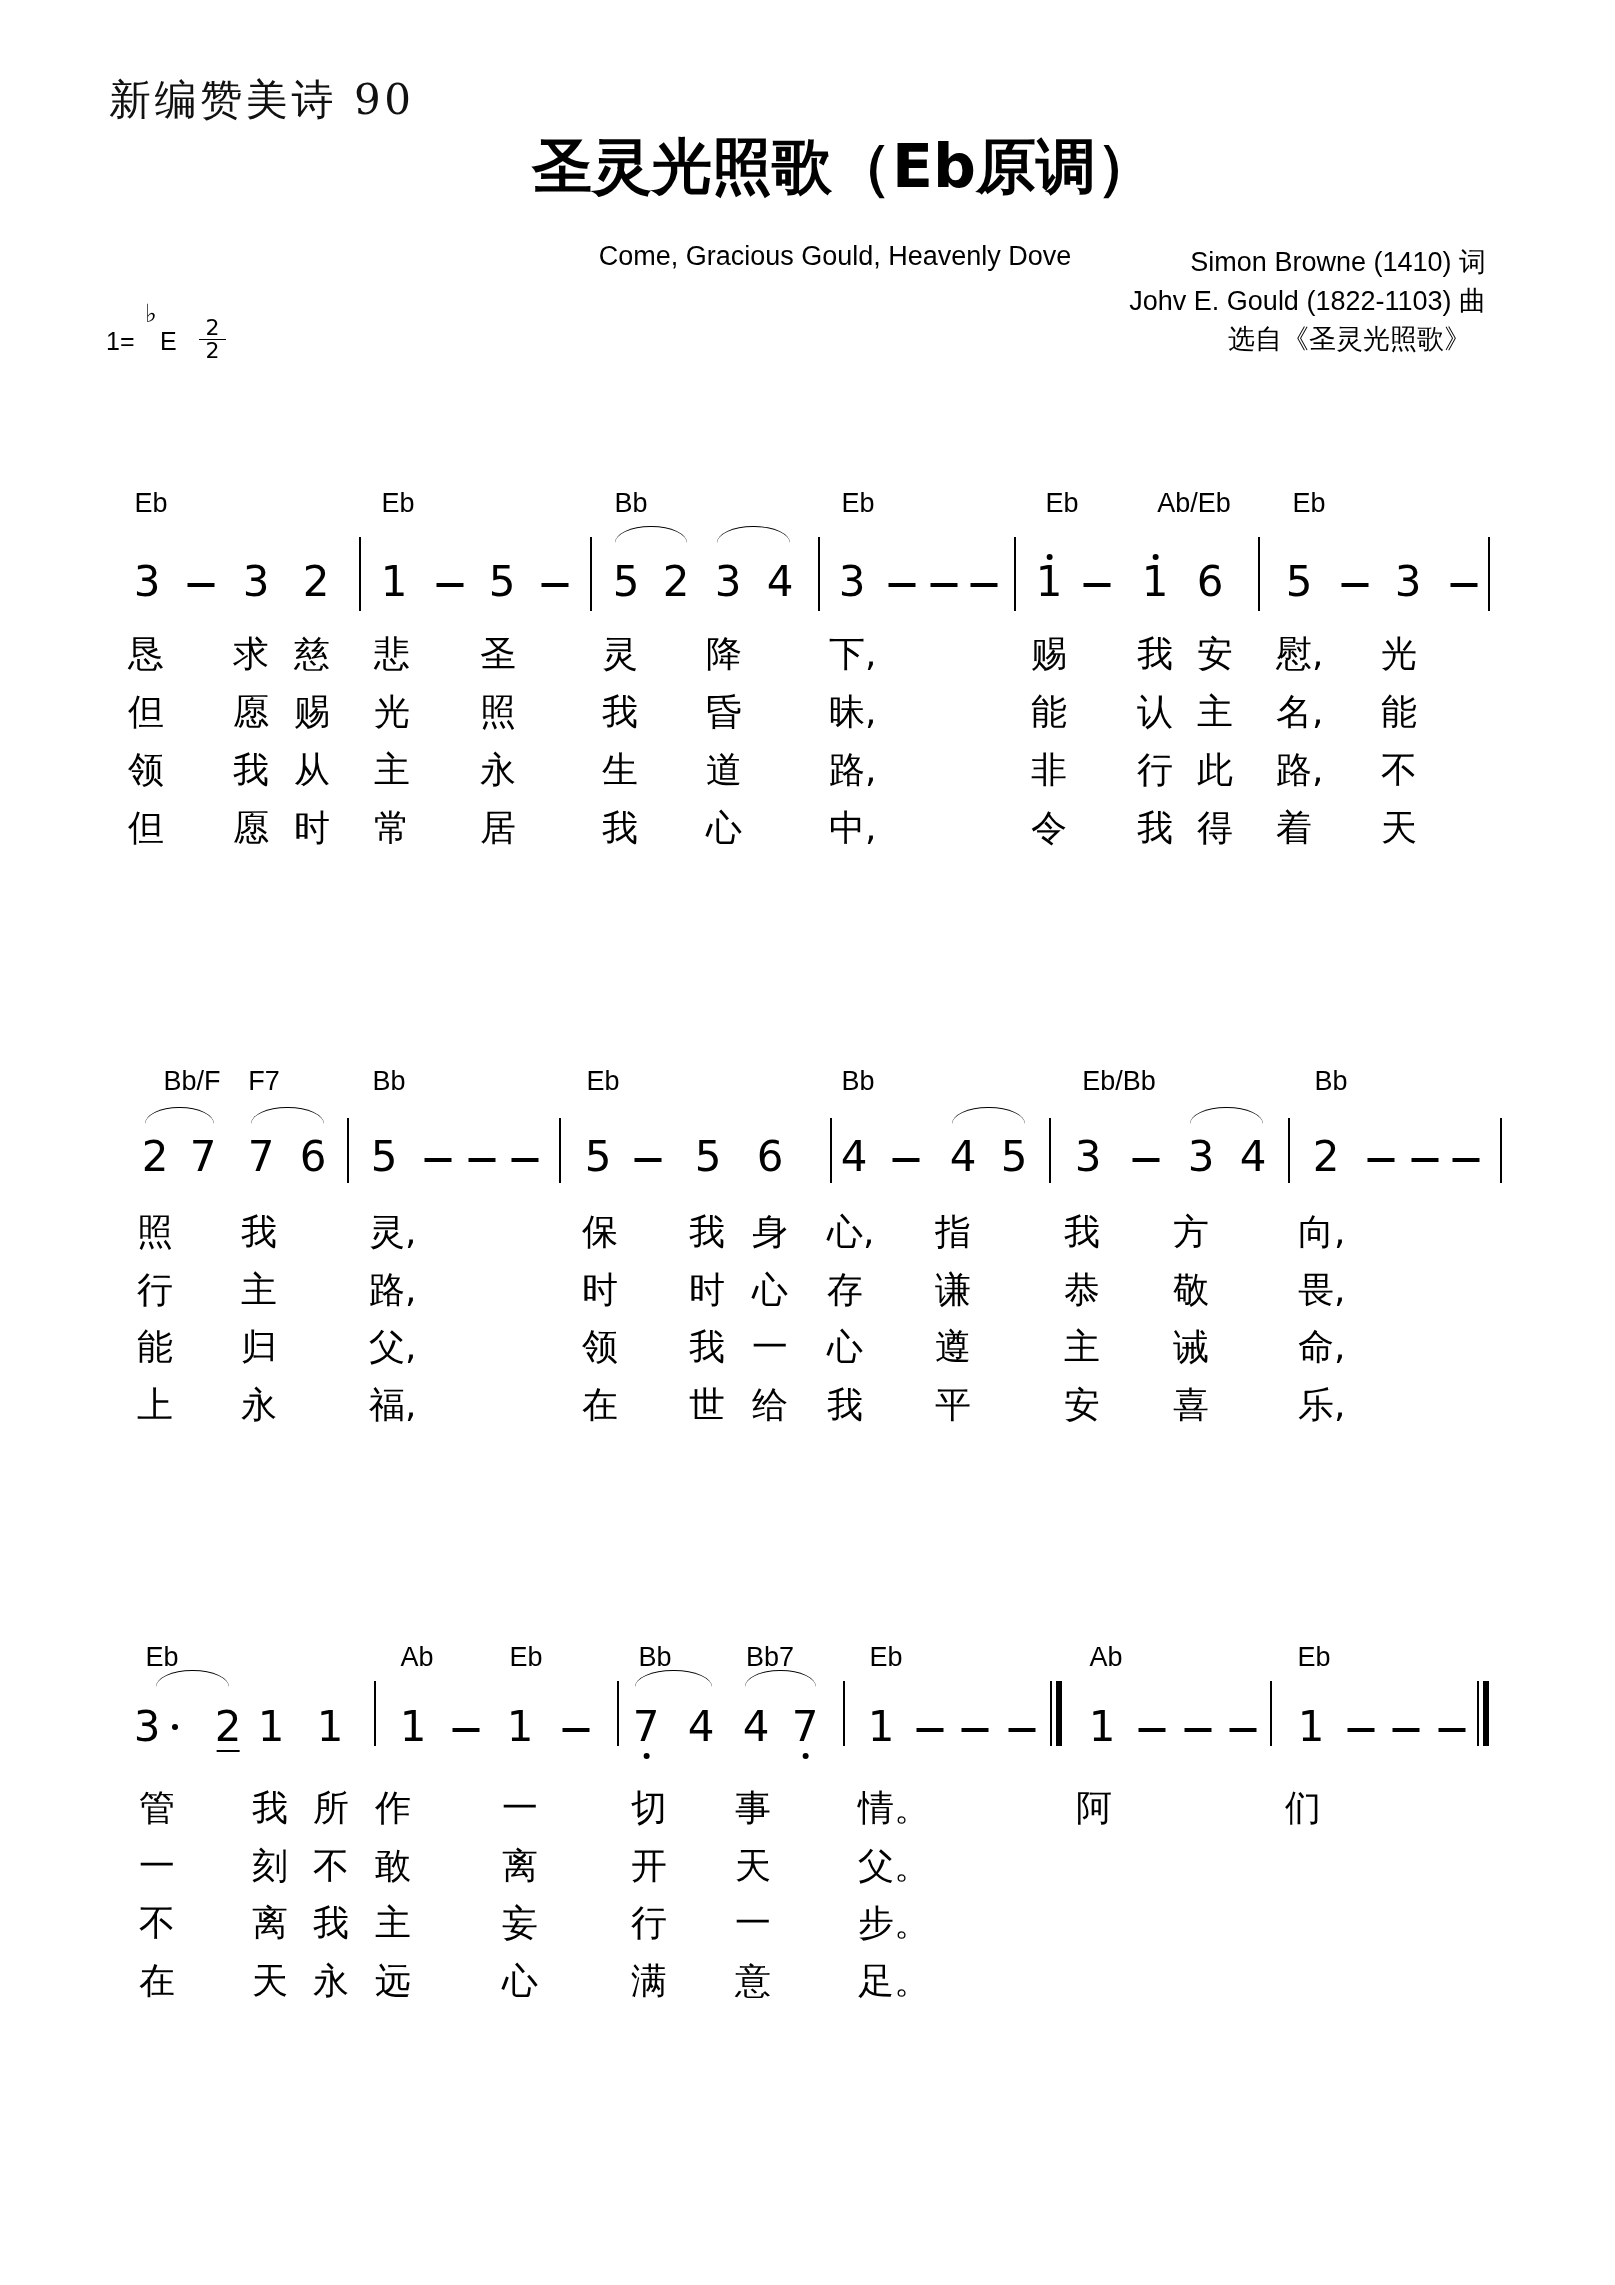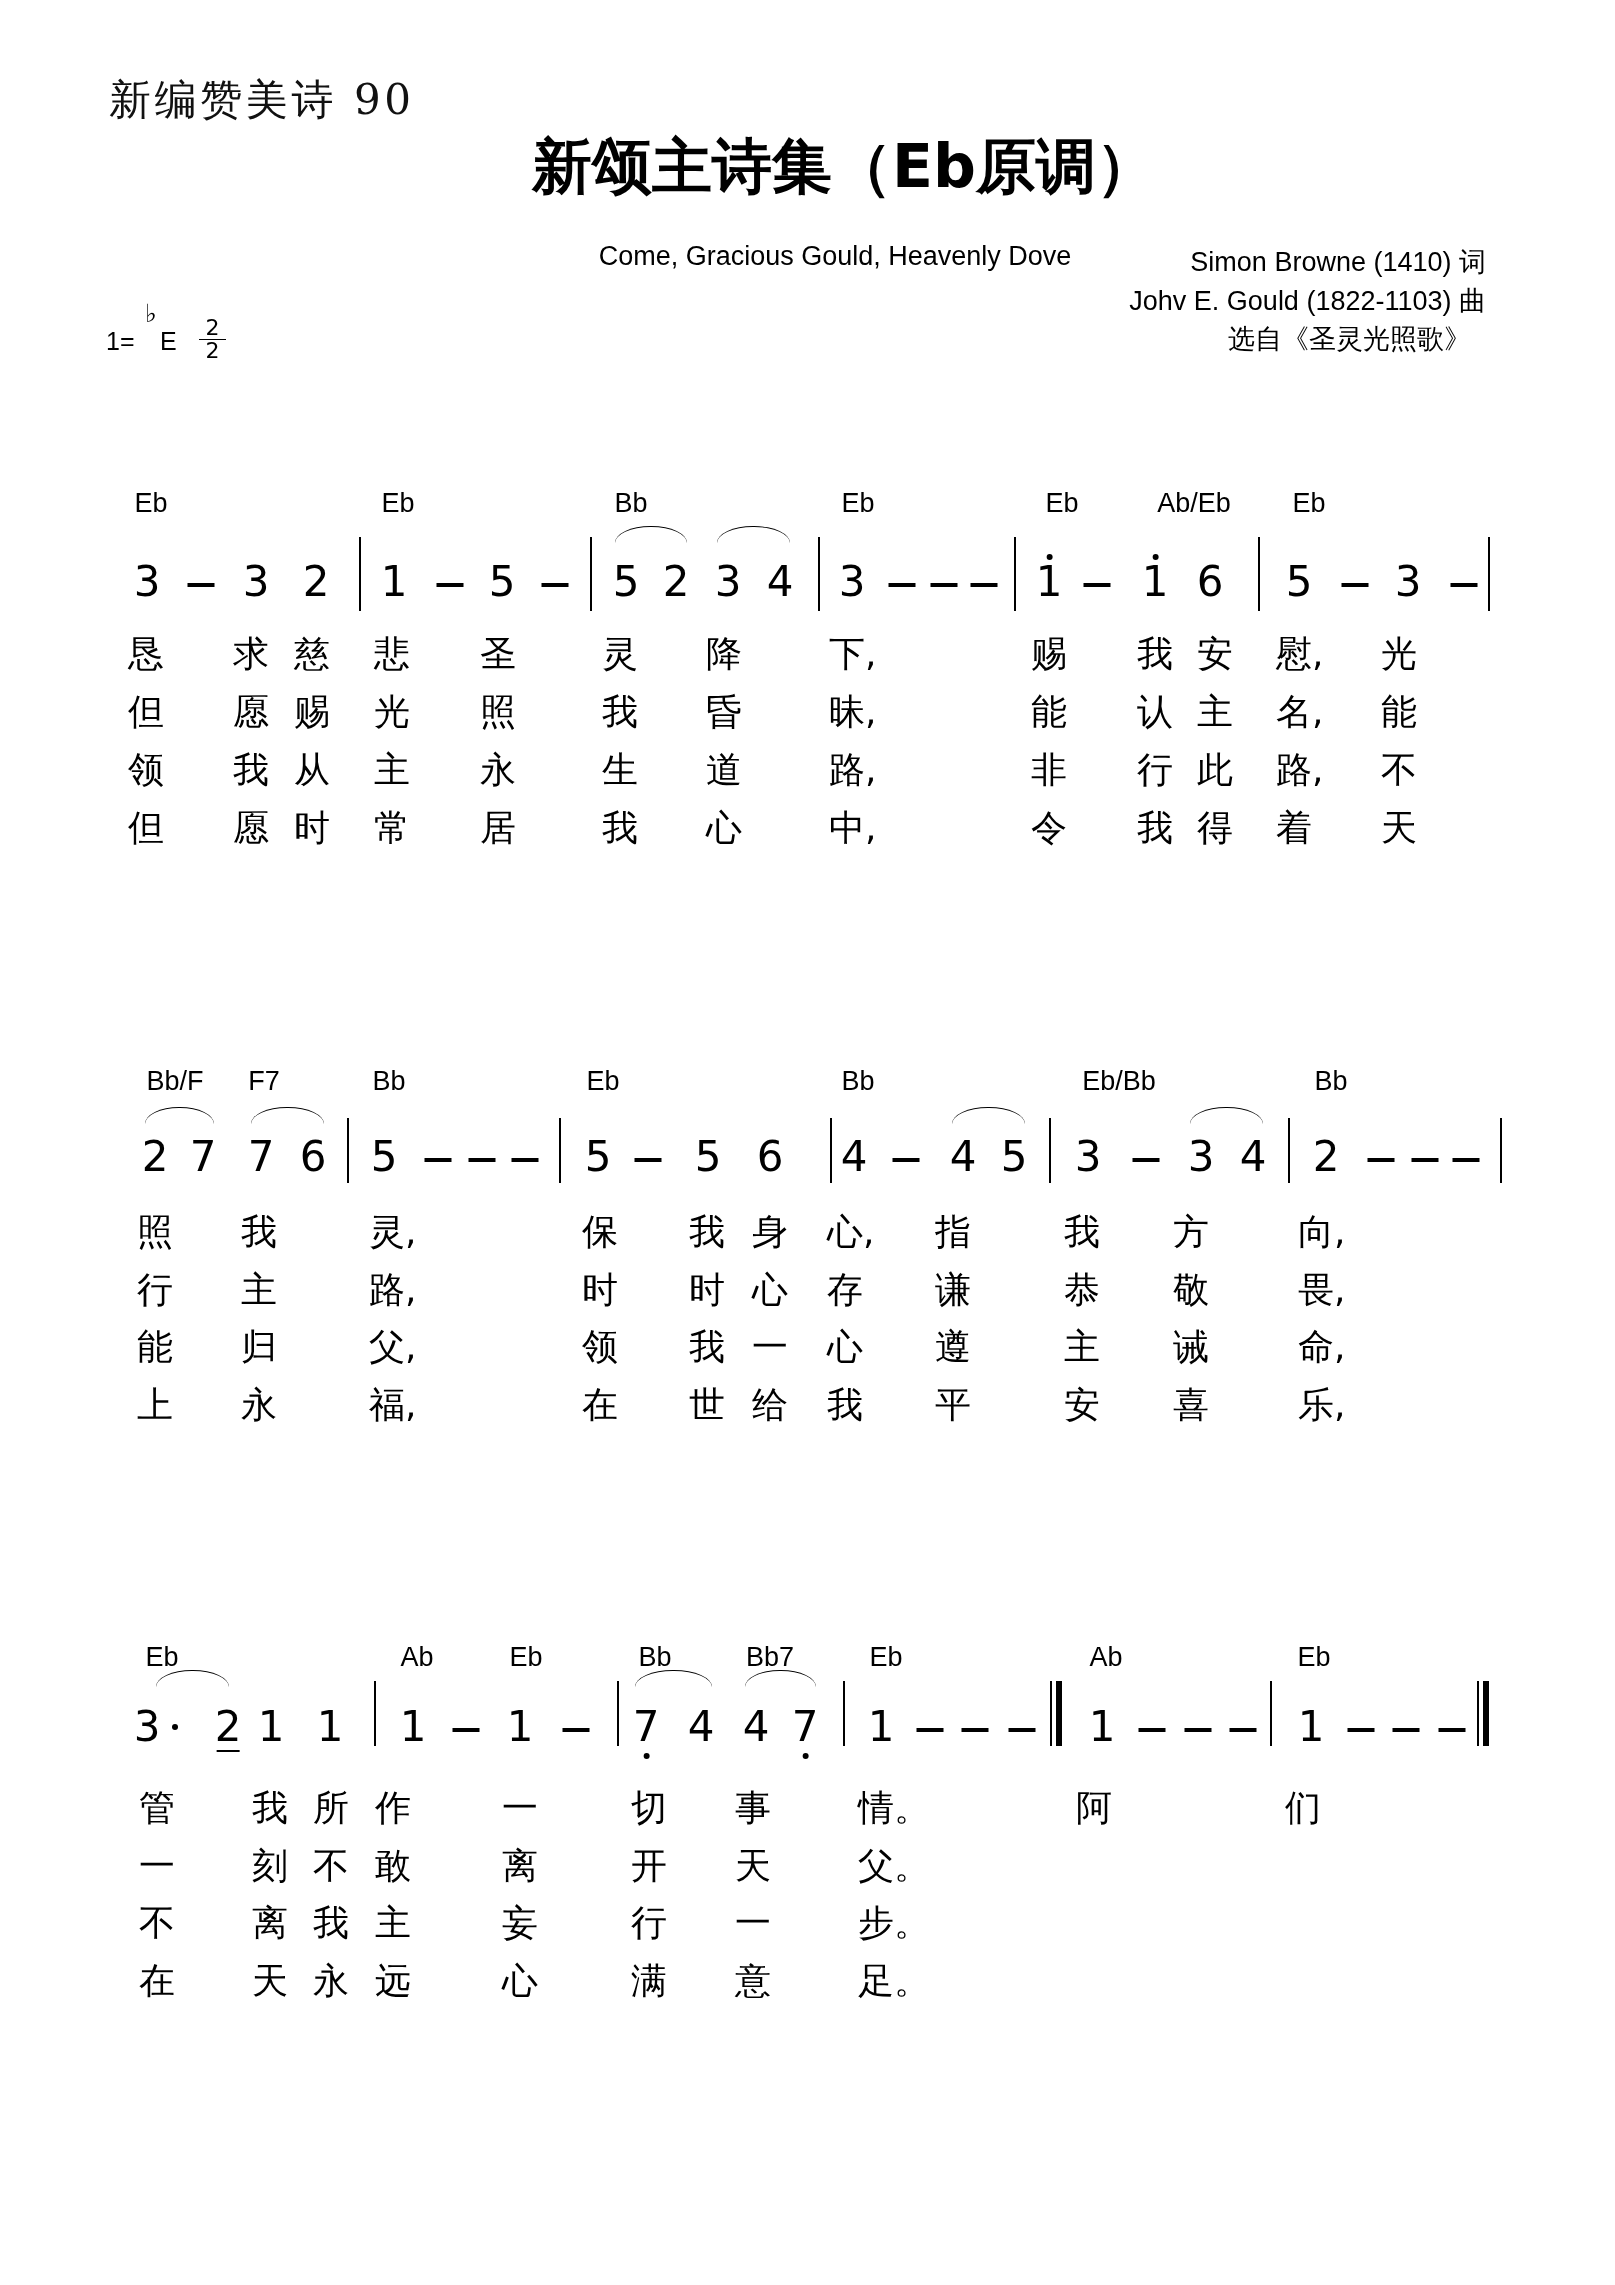--- a/index.html
+++ b/index.html
@@ -32,21 +32,21 @@
   .dot-below { bottom: -11px; }
   .aug { position: absolute; width: 6.3px; height: 6.3px; border-radius: 50%; background: #000; }
   .uline { position: absolute; left: 1.8px; right: 1.8px; bottom: -3.6px; height: 1.8px; background: #000; }
   .slur { position: absolute; height: 16.3px; border-top: 1.8px solid #000; border-radius: 50% 50% 0 0 / 100% 100% 0 0; }
   .lyric { position: absolute; font-family: "DejaVu Sans", sans-serif; font-size: 36px; line-height: 40px; }
 </style>
 </head>
 <body>
 
 <div class="abs hymnal">新编赞美诗  90</div>
-<div class="abs title"><span class="title-inner">新颂主诗集（Eb原调）</span></div>
+<div class="abs title"><span class="title-inner">圣灵光照歌（Eb原调）</span></div>
 <div class="abs subtitle"><span class="subtitle-inner">Come, Gracious Gould, Heavenly Dove</span></div>
 <div class="abs credit l1">Simon Browne (1410) 词</div>
 <div class="abs credit l2">Johv E. Gould (1822-1103) 曲</div>
 <div class="abs credit l3">选自《圣灵光照歌》</div>
 
 <div class="abs key">1=</div>
 <div class="abs flat">♭</div>
 <div class="abs keyE">E</div>
 <div class="abs ts">
   <span class="num">2</span>
@@ -141,21 +141,21 @@
       <div class="lyric" style="left: 602px; top: 808px;">我</div>
       <div class="lyric" style="left: 706px; top: 808px;">心</div>
       <div class="lyric" style="left: 829px; top: 808px;">中,</div>
       <div class="lyric" style="left: 1031px; top: 808px;">令</div>
       <div class="lyric" style="left: 1137px; top: 808px;">我</div>
       <div class="lyric" style="left: 1197px; top: 808px;">得</div>
       <div class="lyric" style="left: 1276px; top: 808px;">着</div>
       <div class="lyric" style="left: 1381px; top: 808px;">天</div>
     </div>
     <div class="system" style="top: 0px;">
-      <div class="chord" style="left: 175px; top: 1066px;">Bb/F</div>
+      <div class="chord" style="left: 192px; top: 1066px;">Bb/F</div>
       <div class="chord" style="left: 264px; top: 1066px;">F7</div>
       <div class="chord" style="left: 389px; top: 1066px;">Bb</div>
       <div class="chord" style="left: 603px; top: 1066px;">Eb</div>
       <div class="chord" style="left: 858px; top: 1066px;">Bb</div>
       <div class="chord" style="left: 1119px; top: 1066px;">Eb/Bb</div>
       <div class="chord" style="left: 1331px; top: 1066px;">Bb</div>
       <div class="note" style="left: 155px; top: 1136px;">2</div>
       <div class="note" style="left: 203px; top: 1136px;">7</div>
       <div class="note" style="left: 261px; top: 1136px;">7</div>
       <div class="note" style="left: 313px; top: 1136px;">6</div>

